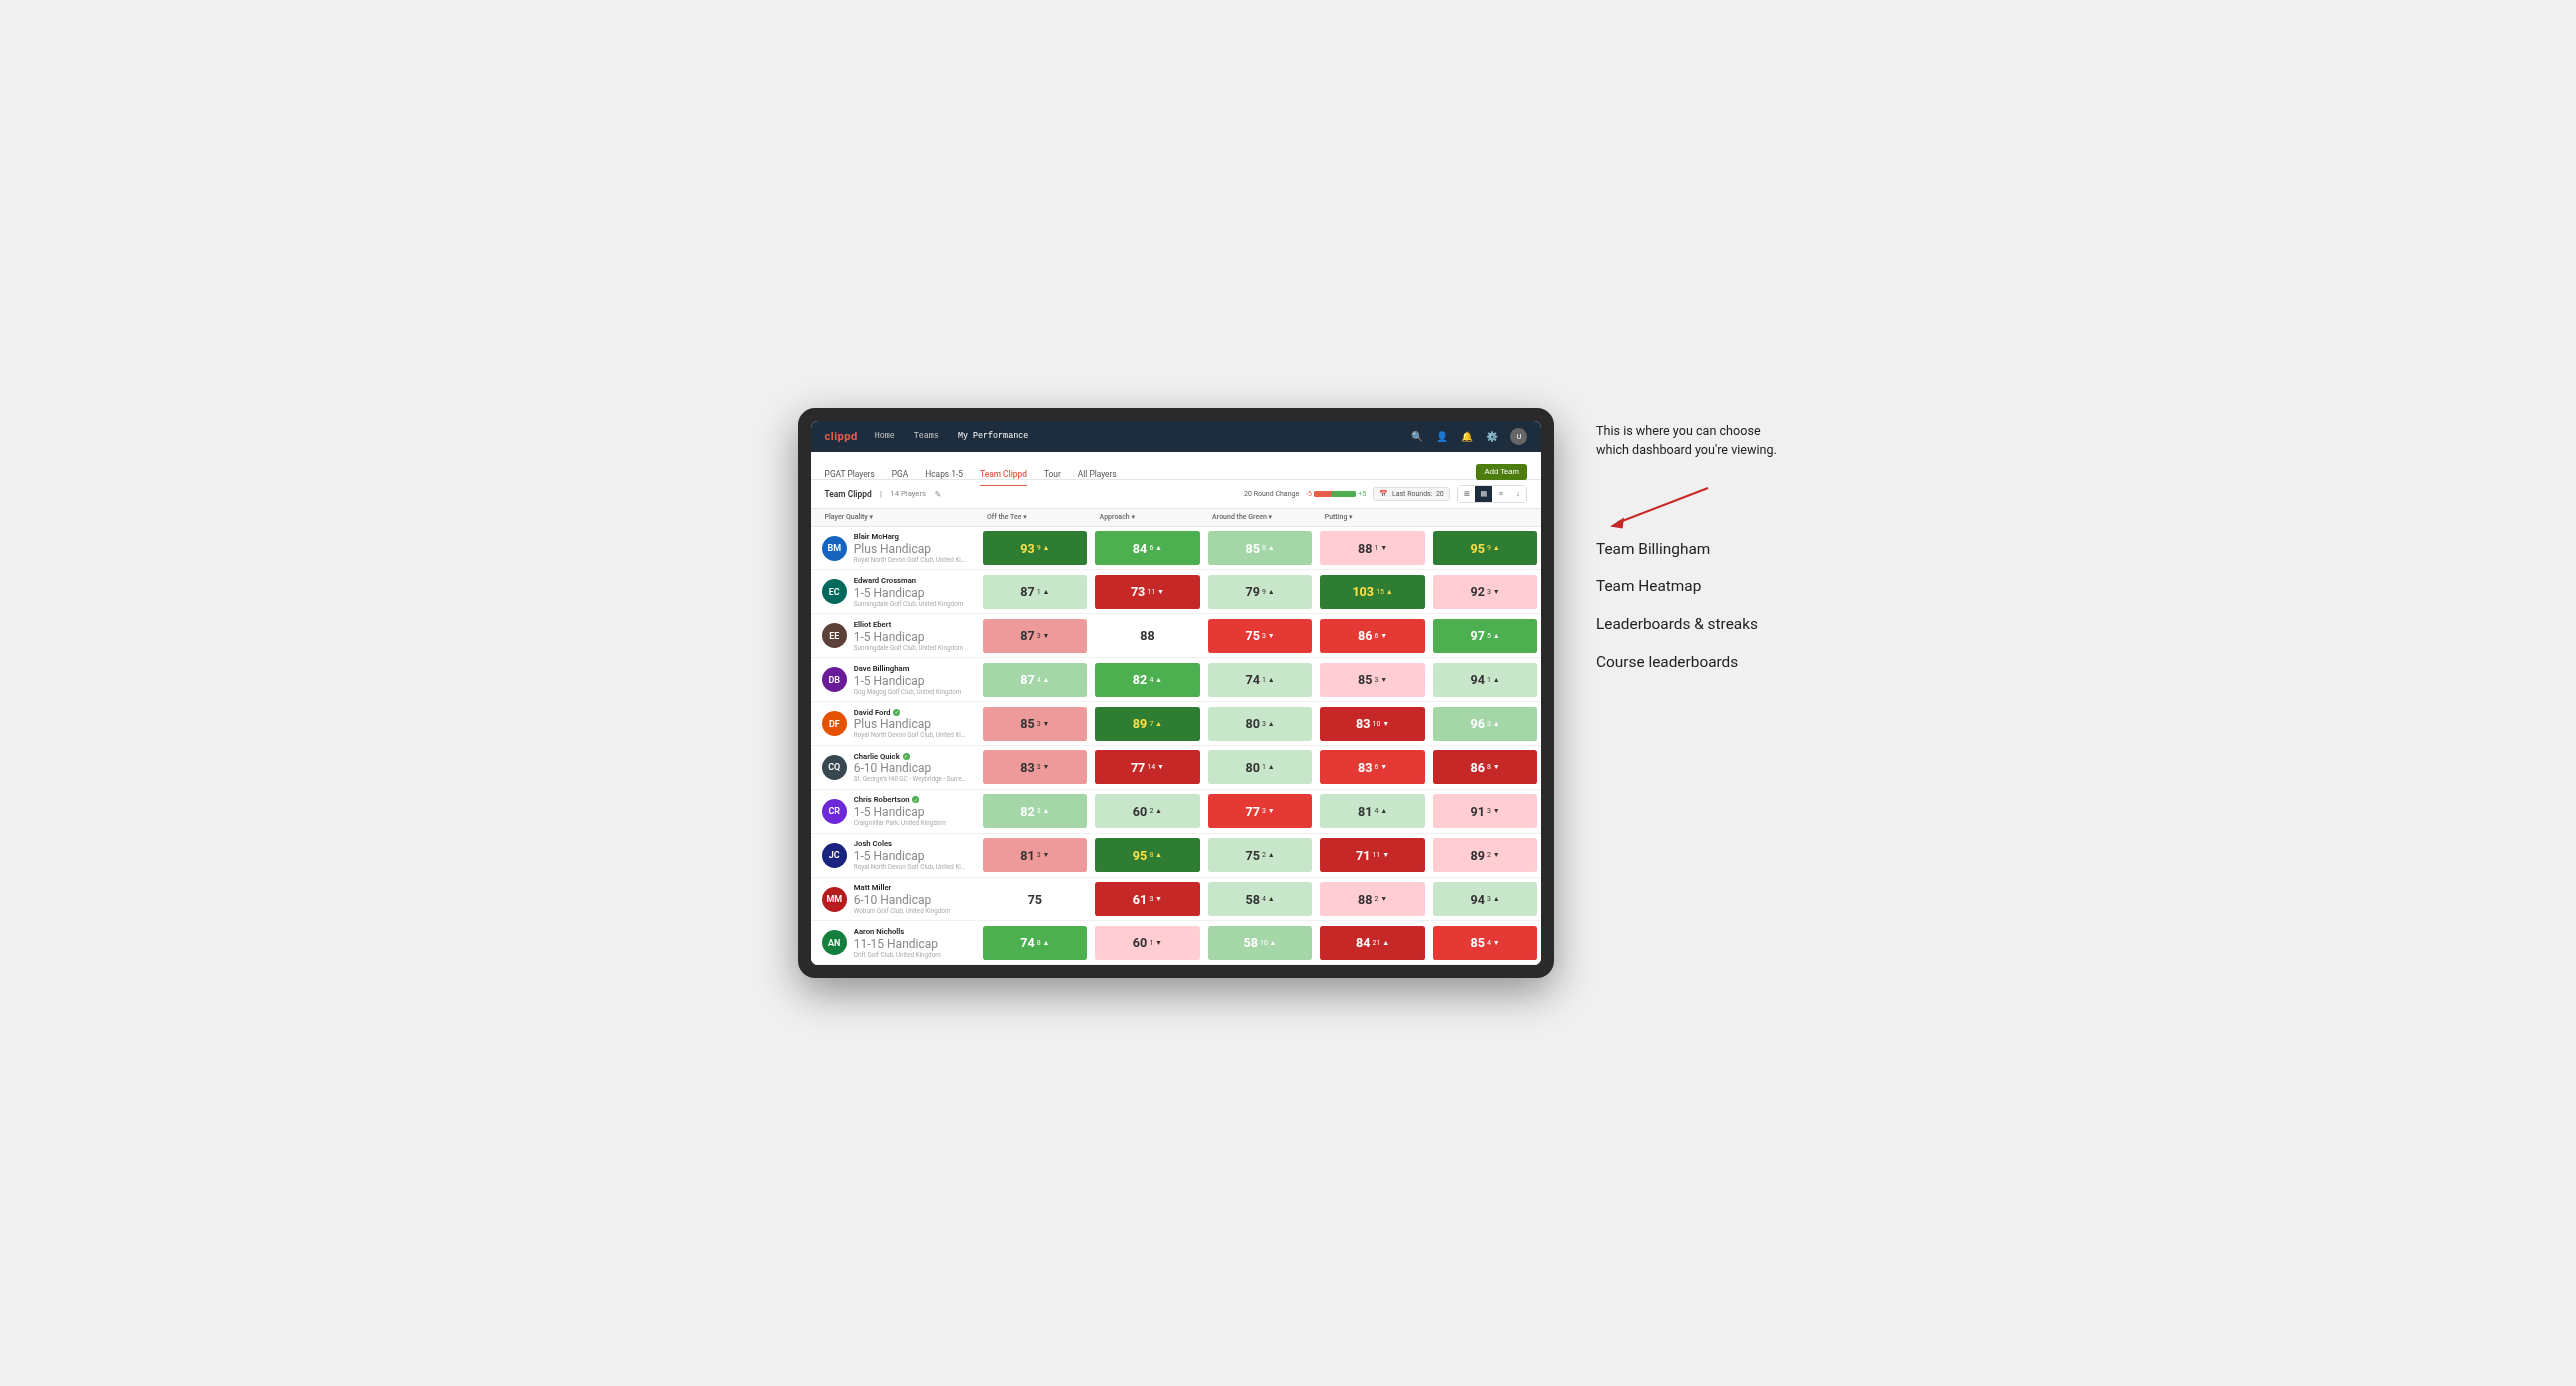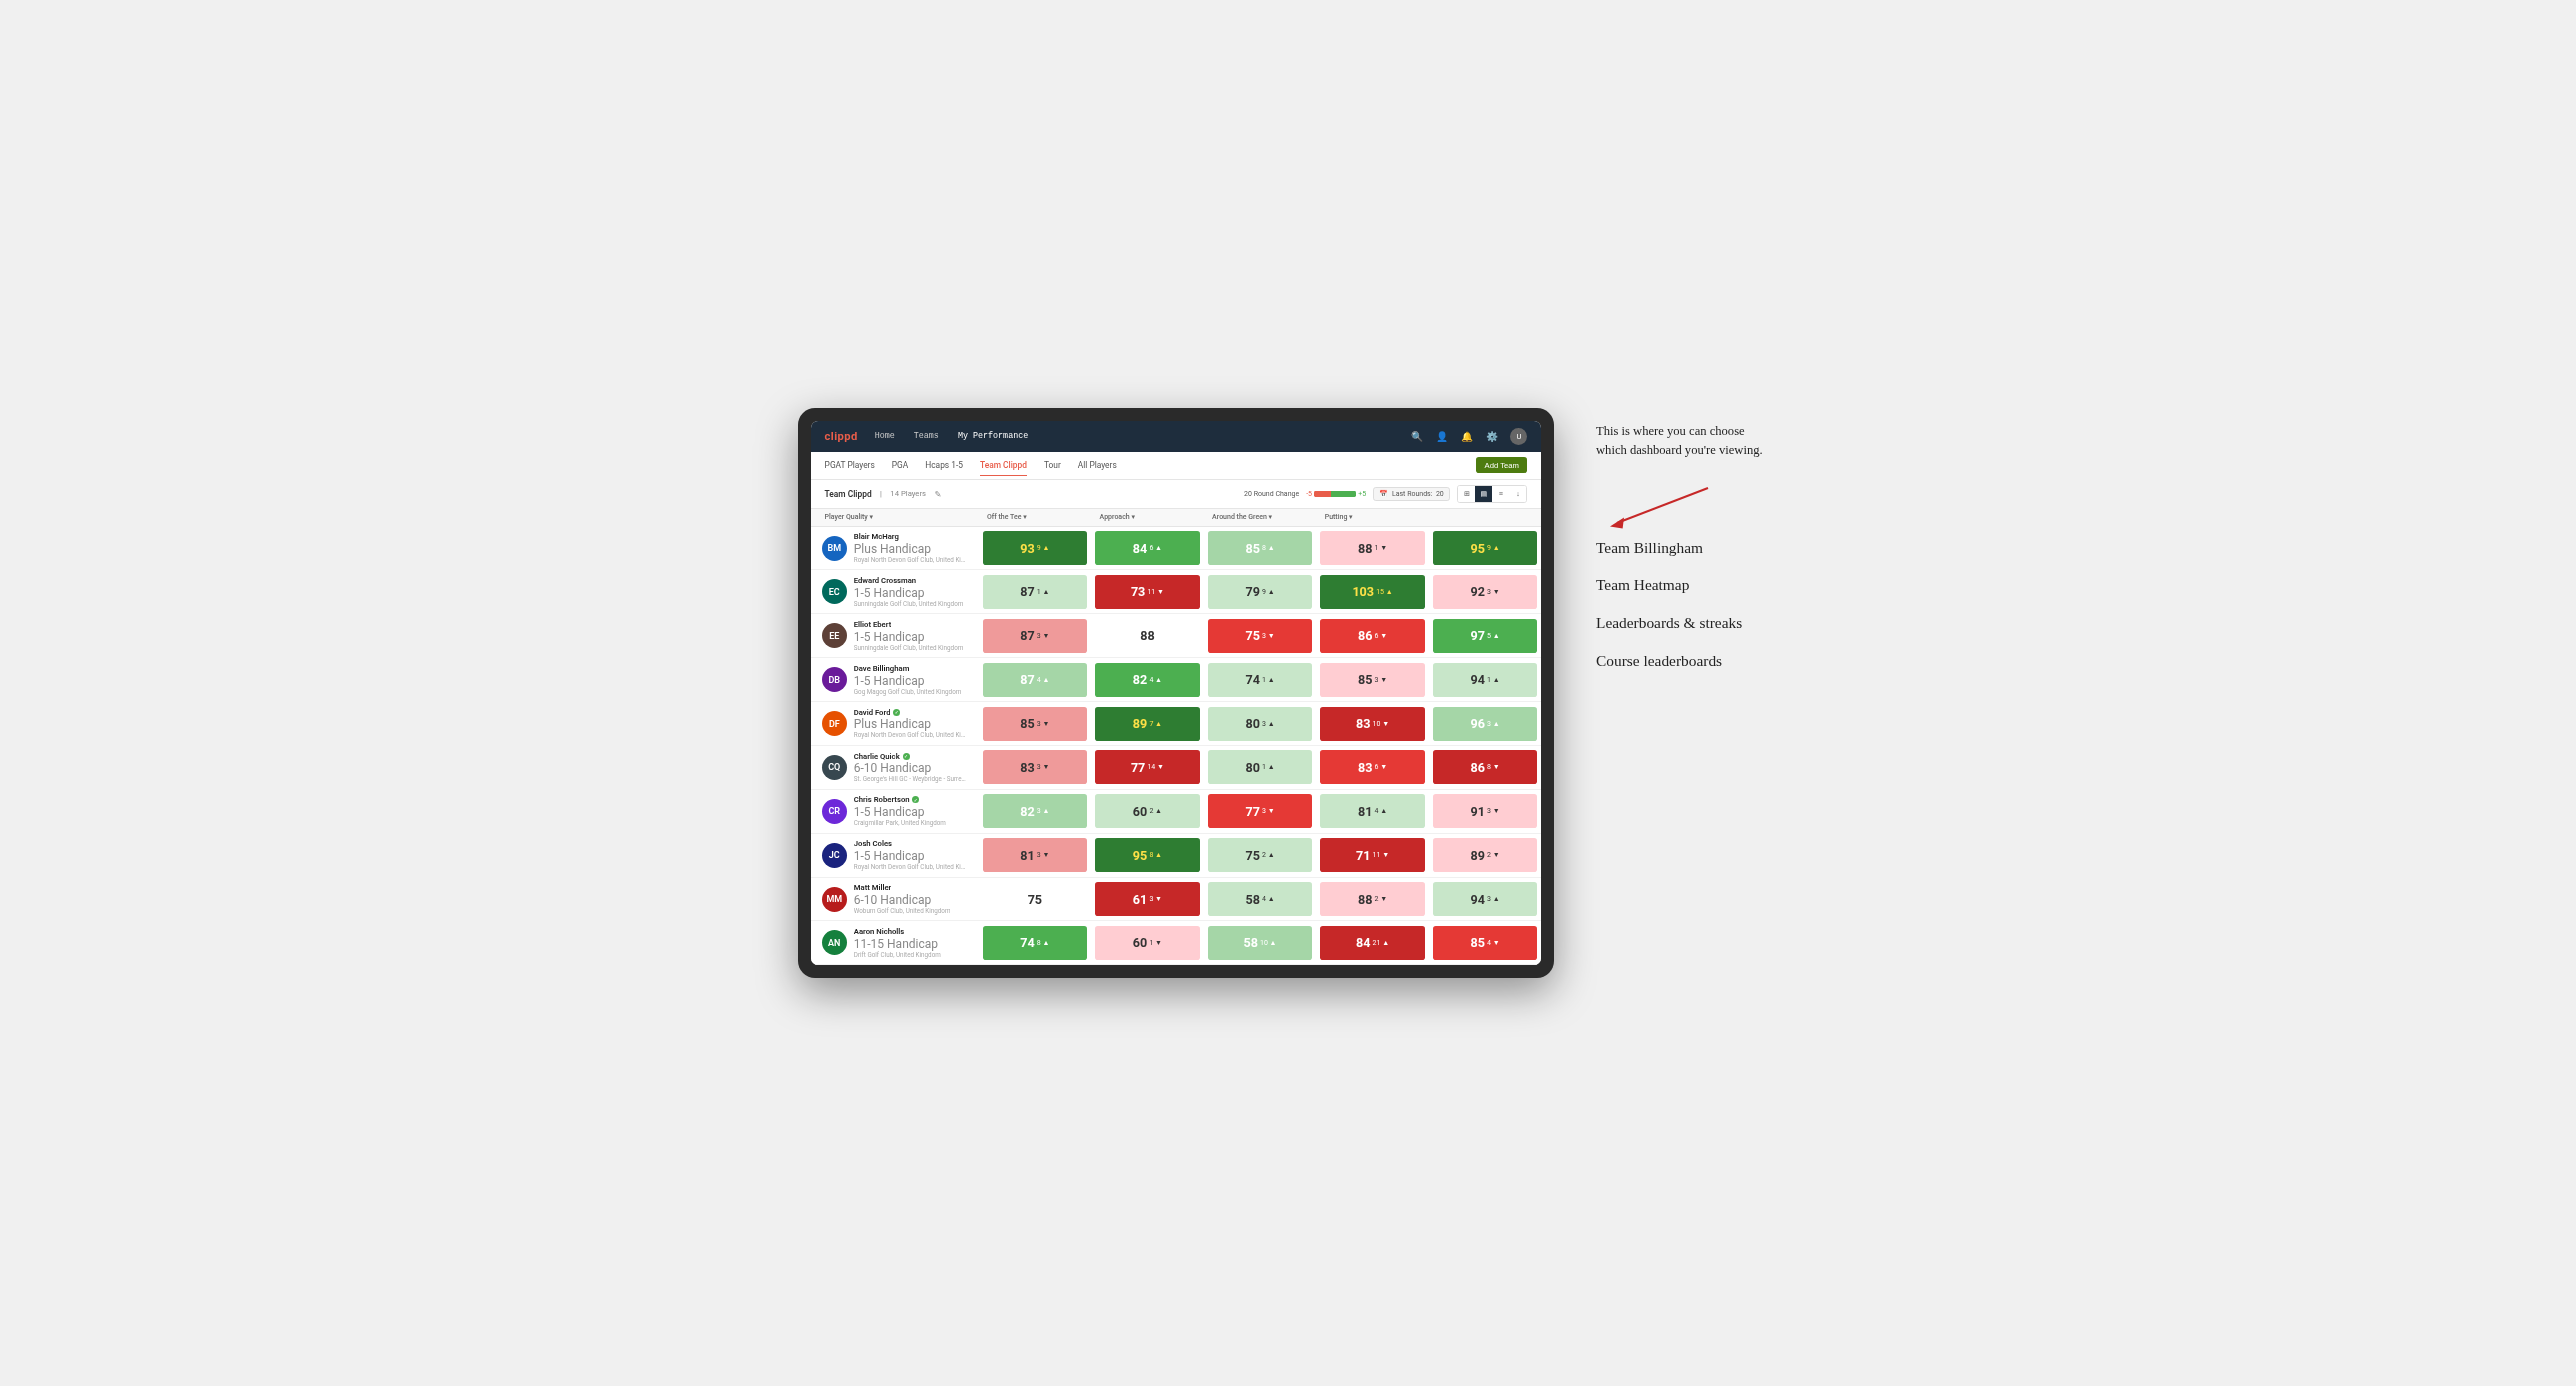--- a/index.html
+++ b/index.html
@@ -99,22 +99,22 @@
       justify-content: center;
       color: #fff;
       font-size: 7.7px;
       cursor: pointer;
     }
 
     
     .sub-nav {
       background: #fff;
       display: flex;
-      align-items: center;
-      padding: 3px 14px;
+      align-items: flex-start;
+      padding: 12px 14px;
       height: 28px;
       border-bottom: 0.7px solid #e5e5e5;
       gap: 17px;
     }
 
     .sub-nav-item {
       font-size: 8.4px;
       color: #555;
       cursor: pointer;
       padding: 0 0 5.6px 0;
@@ -370,21 +370,20 @@
     .bg-red-light { background: #ef9a9a; color: #333; }
     .bg-white { background: #fff; color: #333; border: none; }
     .bg-very-light-green { background: #c8e6c9; color: #333; }
     .bg-very-light-red { background: #ffcdd2; color: #333; }
 
     
     .sidebar {
       width: 182px;
       flex-shrink: 0;
       padding-top: 14px;
-      font-family: Liberation Serif, serif;
     }
 
     .annotation-text {
       font-size: 12.6px;
       color: #222;
       line-height: 1.5;
       margin-bottom: 21px;
       max-width: 210px;
     }
 

